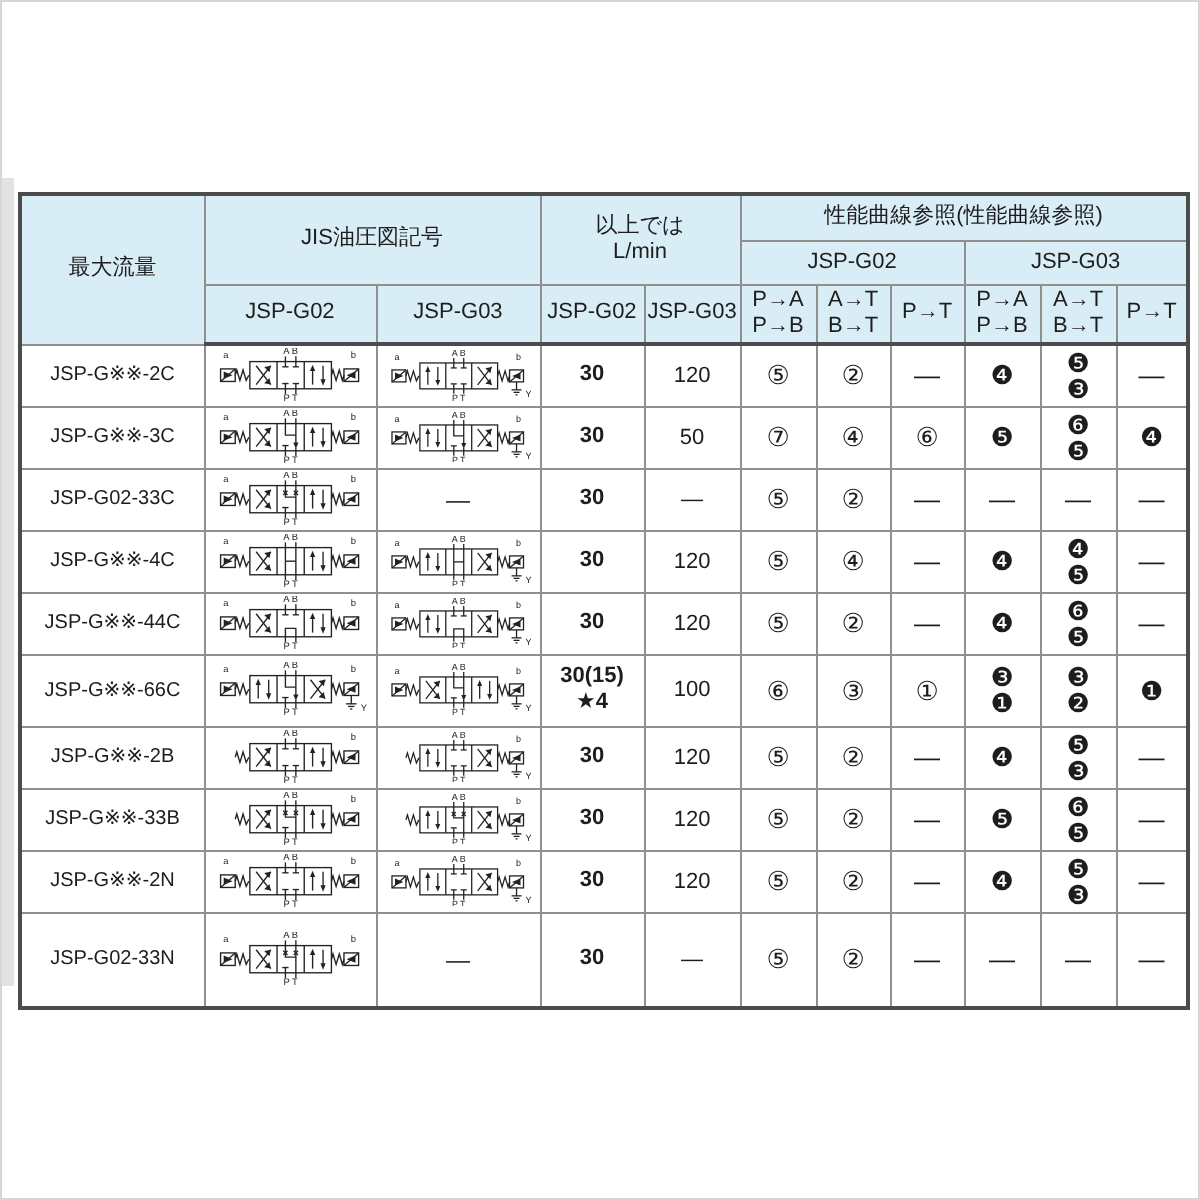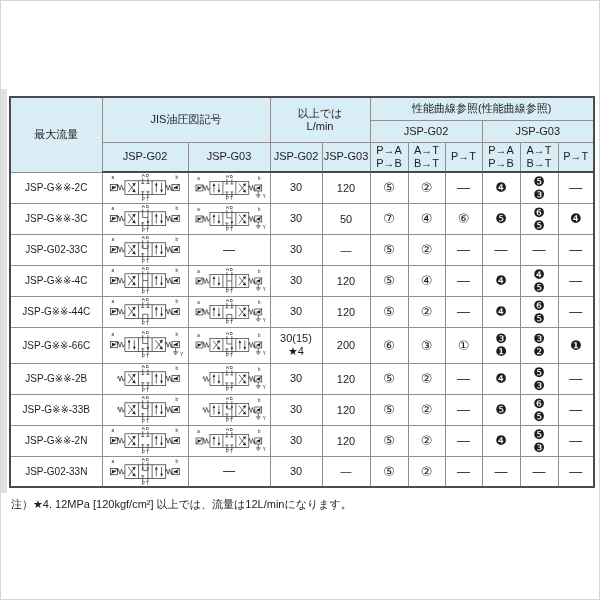--- a/index.html
+++ b/index.html
@@ -8,21 +8,21 @@
          border:1px solid #d6d6d6;box-sizing:border-box;overflow:hidden;}
   .scan-band{position:absolute;left:0;top:88px;width:6px;height:404px;background:#e2e2e2;}
   .tbl-wrap{position:absolute;left:8px;top:95px;}
   table{border-collapse:collapse;table-layout:fixed;width:584px;border:2px solid #4b4b4b;}
   th,td{border:1px solid #8f8f8f;text-align:center;vertical-align:middle;
         padding:0;overflow:hidden;color:#1d1d1d;}
   thead th{background:#d9edf7;font-weight:normal;font-size:11px;line-height:13px;}
   thead tr.hr3 th{border-bottom:2px solid #4b4b4b;}
   tbody td{font-size:11px;background:#fff;}
   .c-model{font-size:10px;letter-spacing:0;}
-  .flow-cell div{line-height:13px;}
+  .flow-cell div{line-height:13px;font-weight:bold;}
   .pd-cell{font-size:13px;line-height:13px;}
   .pd-cell div{line-height:13px;}
   .dash{font-size:12px;}
   .vsym{display:block;margin:0 auto;width:96%;height:auto;}
   .footnote{position:absolute;left:10px;top:496px;font-size:11px;color:#1d1d1d;}
 </style>
 </head>
 <body>
 
 <div class="sheet">
@@ -673,21 +673,21 @@
                   <line x1="134" y1="42.5" x2="140" y2="42.5"></line>
                   <line x1="136" y1="45" x2="138" y2="45"></line>
                   <text x="146" y="47" fill="#222" stroke="none">Y</text>
                 </g>
               </svg>
             </td>
             <td class="flow-cell">
               <div>30(15)</div>
               <div>★4</div>
             </td>
-            <td class="flow-cell">200</td>
+            <td class="flow-cell">100</td>
             <td class="pd-cell">
               <div>⑥</div>
             </td>
             <td class="pd-cell">
               <div>③</div>
             </td>
             <td class="pd-cell">
               <div>①</div>
             </td>
             <td class="pd-cell">
@@ -1018,21 +1018,21 @@
               <div>❹</div>
             </td>
             <td class="pd-cell">
               <div>❺</div>
               <div>❸</div>
             </td>
             <td class="pd-cell">
               <div>—</div>
             </td>
           </tr>
-          <tr style="height: 31px;">
+          <tr style="height: 48px;">
             <td class="c-model">JSP-G02-33N</td>
             <td class="c-sym">
               <svg class="vsym" viewBox="0 0 156 52">
                 <g stroke="#222" stroke-width="1.3" fill="none" font-size="9">
                   <rect x="40" y="13" width="78" height="26" fill="none"></rect>
                   <line x1="66" y1="13" x2="66" y2="39"></line>
                   <line x1="92" y1="13" x2="92" y2="39"></line>
                   <line x1="46" y1="35" x2="60" y2="17"></line>
                   <polygon points="60,17 53.7,18.2 58.8,23.3" fill="#222" stroke="none"></polygon>
                   <line x1="46" y1="17" x2="60" y2="35"></line>
@@ -1089,14 +1089,13 @@
               <div>—</div>
             </td>
             <td class="pd-cell">
               <div>—</div>
             </td>
           </tr>
         </tbody>
     </table>
   </div>
 
-  <div class="footnote">注）★4. 12MPa [120kgf/cm²] 以上では、流量は12L/minになります。</div>
 </div>
 
 </body></html>

